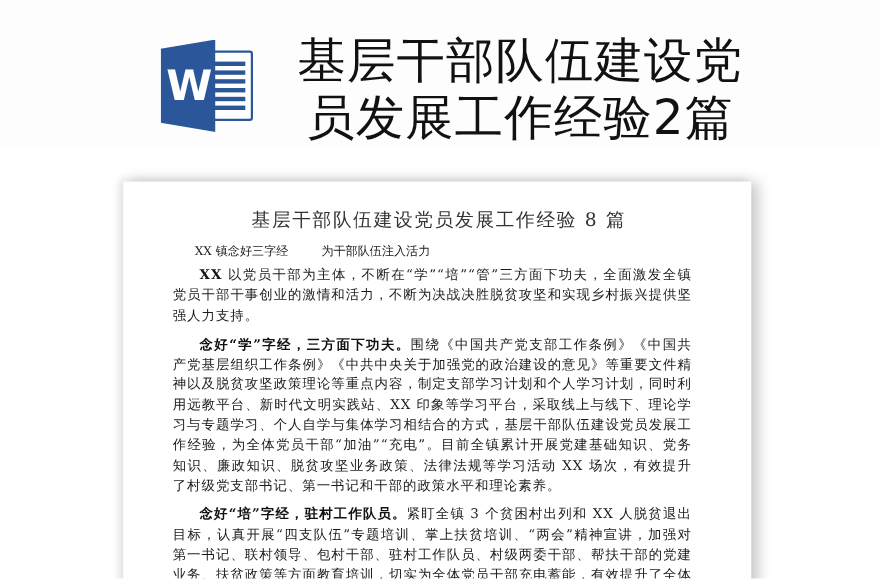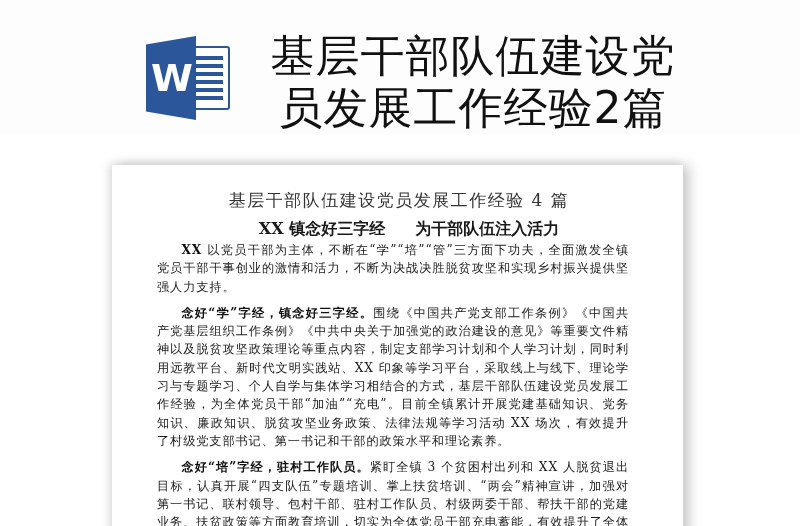--- a/index.html
+++ b/index.html
@@ -52,21 +52,21 @@
     }
     .doc-body {
       position: absolute; left: 45px; top: 24px; width: 484px;
       color: #1a1a1a; font-size: 12.2px; line-height: 18.3px;
     }
     .doc-title {
       text-align: center; font-size: 17px; line-height: 22px; letter-spacing: 1.5px; color: #333;
       margin-bottom: 9px;
     }
     .doc-subtitle {
-      text-align: center; font-weight: bold; font-size: 16px; line-height: 18px;
+      font-weight: normal; font-size: 11px; line-height: 18px;
       margin-bottom: 3px; padding-left: 20px;
     }
     .doc-subtitle .gap { display: inline-block; width: 30px; }
     .para { text-indent: 2em; text-align: justify; letter-spacing: 0.9px; margin: 0 12px 8px 0; }
     .para b { font-weight: bold; color: #111; }
   </style>
 </head>
 <body>
 
 <div class="top-band"></div>
@@ -83,22 +83,22 @@
       <div class="ln" style="top:48px"></div>
     </div>
     <div class="cover"></div>
     <div class="w">W</div>
   </div>
   <div class="big-title">基层干部队伍建设党员发展工作经验2篇</div>
 </div>
 
 <div class="page">
   <div class="doc-body">
-    <div class="doc-title">基层干部队伍建设党员发展工作经验 4 篇</div>
+    <div class="doc-title">基层干部队伍建设党员发展工作经验 8 篇</div>
     <div class="doc-subtitle">
       <span>XX 镇念好三字经</span><span class="gap"></span><span>为干部队伍注入活力</span>
     </div>
     <p class="para"><b>XX</b><span> 以党员干部为主体，不断在“学”“培”“管”三方面下功夫，全面激发全镇党员干部干事创业的激情和活力，不断为决战决胜脱贫攻坚和实现乡村振兴提供坚强人力支持。</span></p>
-    <p class="para"><b>念好“学”字经，镇念好三字经。</b><span>围绕《中国共产党支部工作条例》《中国共产党基层组织工作条例》《中共中央关于加强党的政治建设的意见》等重要文件精神以及脱贫攻坚政策理论等重点内容，制定支部学习计划和个人学习计划，同时利用远教平台、新时代文明实践站、XX 印象等学习平台，采取线上与线下、理论学习与专题学习、个人自学与集体学习相结合的方式，基层干部队伍建设党员发展工作经验，为全体党员干部“加油”“充电”。目前全镇累计开展党建基础知识、党务知识、廉政知识、脱贫攻坚业务政策、法律法规等学习活动 XX 场次，有效提升了村级党支部书记、第一书记和干部的政策水平和理论素养。</span></p>
+    <p class="para"><b>念好“学”字经，三方面下功夫。</b><span>围绕《中国共产党支部工作条例》《中国共产党基层组织工作条例》《中共中央关于加强党的政治建设的意见》等重要文件精神以及脱贫攻坚政策理论等重点内容，制定支部学习计划和个人学习计划，同时利用远教平台、新时代文明实践站、XX 印象等学习平台，采取线上与线下、理论学习与专题学习、个人自学与集体学习相结合的方式，基层干部队伍建设党员发展工作经验，为全体党员干部“加油”“充电”。目前全镇累计开展党建基础知识、党务知识、廉政知识、脱贫攻坚业务政策、法律法规等学习活动 XX 场次，有效提升了村级党支部书记、第一书记和干部的政策水平和理论素养。</span></p>
     <p class="para"><b>念好“培”字经，驻村工作队员。</b><span>紧盯全镇 3 个贫困村出列和 XX 人脱贫退出目标，认真开展“四支队伍”专题培训、掌上扶贫培训、“两会”精神宣讲，加强对第一书记、联村领导、包村干部、驻村工作队员、村级两委干部、帮扶干部的党建业务、扶贫政策等方面教育培训，切实为全体党员干部充电蓄能，有效提升了全体党员干部的业务水平和帮扶能力。截至目前，开展各类业务培训 X 场次、政策宣讲 XX 场次，扶志扶智教育活动 X 场次。</span></p>
 
   </div>
 </div>
 
 </body></html>

